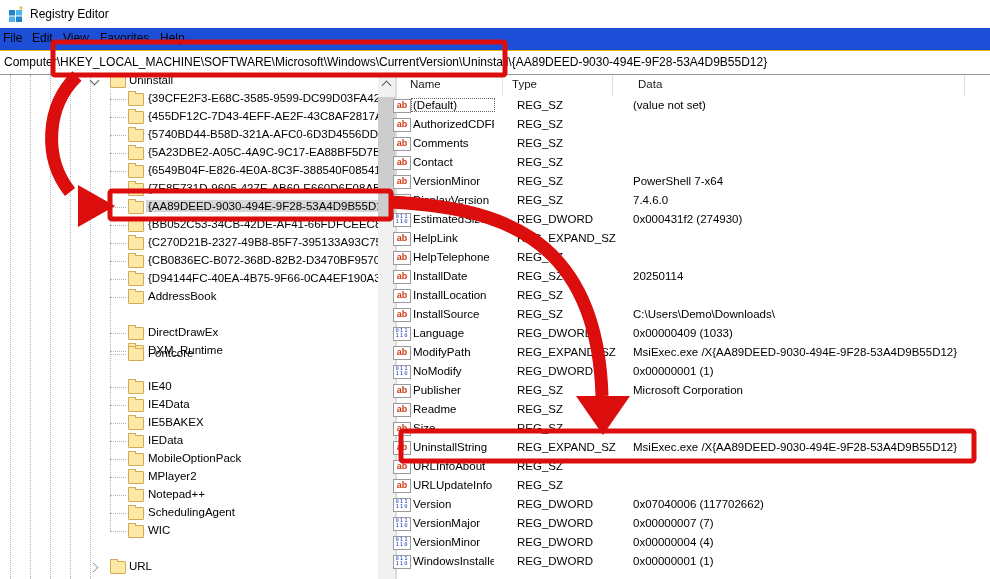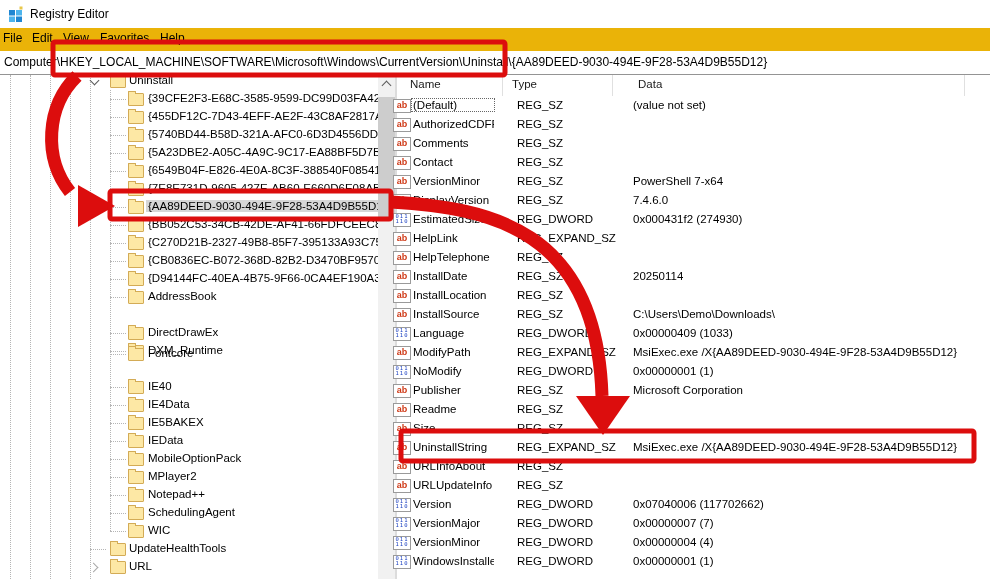--- a/index.html
+++ b/index.html
@@ -5,21 +5,21 @@
   html,body{margin:0;padding:0;background:#fff;}
   .app{position:relative;width:990px;height:579px;background:#fff;overflow:hidden;
        font-family:"Liberation Sans",sans-serif;color:#000;}
 
   
   .titlebar{position:absolute;left:0;top:0;width:100%;height:28px;background:#fff;}
   .app-icon{position:absolute;left:8px;top:6px;width:16px;height:16px;}
   .title-text{position:absolute;left:30px;top:7px;font-size:12px;}
 
   
-  .menubar{position:absolute;left:0;top:28px;width:100%;height:22px;background:#eab308;
+  .menubar{position:absolute;left:0;top:28px;width:100%;height:22px;background:#1d4ed8;
            border-bottom:6px solid #eab308;}
   .menu-item{position:absolute;top:3px;font-size:12px;}
 
   
   .addressbar{position:absolute;left:0;top:51px;width:100%;height:23px;background:#fff;
               border-bottom:1px solid #949494;}
   .addr-text{position:absolute;left:4px;top:4px;font-size:12px;white-space:nowrap;}
 
   
   .tree{position:absolute;left:0;top:75px;width:378px;height:504px;overflow:hidden;background:#fff;}
@@ -222,25 +222,20 @@
       <div class="trow" style="top: 429px;">
         <span class="tconn" style="left: 110px;"></span>
         <span class="folder" style="left: 128px;"></span>
         <span class="tlabel" style="left: 146px;">SchedulingAgent</span>
       </div>
       <div class="trow" style="top: 447px;">
         <span class="tconn" style="left: 110px;"></span>
         <span class="folder" style="left: 128px;"></span>
         <span class="tlabel" style="left: 146px;">WIC</span>
       </div>
-      <div class="trow" style="top: 465px;">
-        <span class="tconn" style="left: 90px;"></span>
-        <span class="folder" style="left: 110px;"></span>
-        <span class="tlabel" style="left: 127px;">UpdateHealthTools</span>
-      </div>
       <div class="trow" style="top: 483px;">
         <span class="chev right" style="left: 90px;"></span>
         <span class="folder" style="left: 110px;"></span>
         <span class="tlabel" style="left: 127px;">URL</span>
       </div>
     </div>
 
   <div class="tscroll">
     <div class="sbtn"></div>
     <div class="sthumb"></div>

